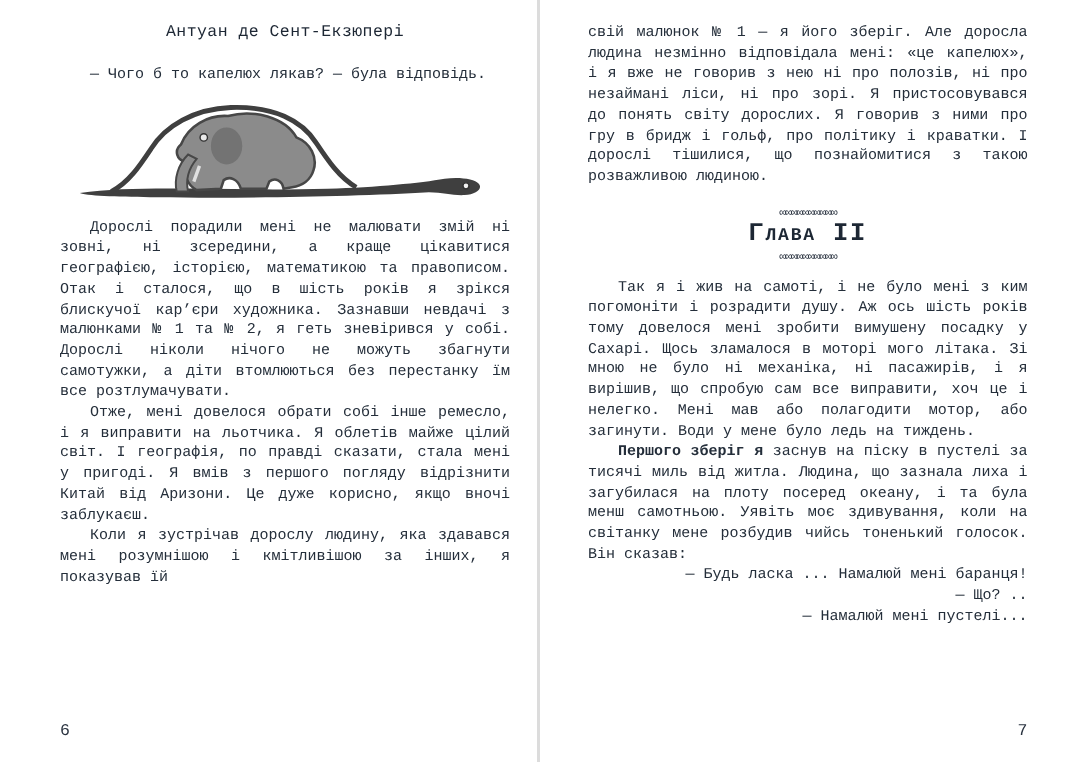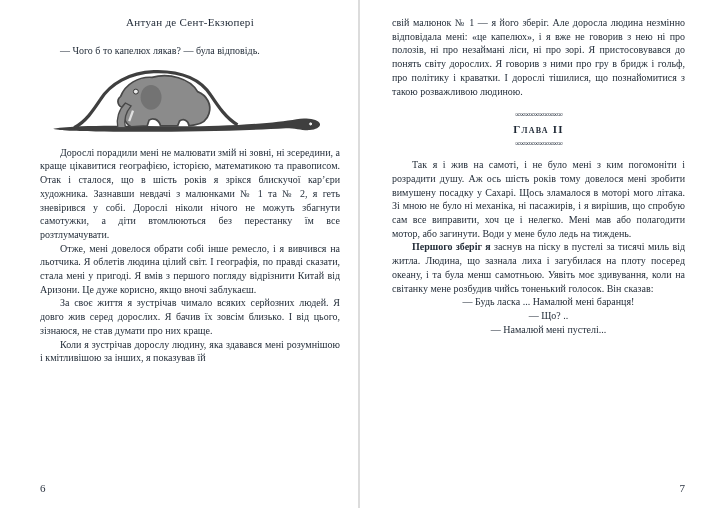--- a/index.html
+++ b/index.html
@@ -1,51 +1,51 @@
 <!DOCTYPE html>
 <html lang="uk"><head>
 <meta charset="utf-8">
 <style>
   html,body{margin:0;padding:0;background:#ffffff;}
   .spread{
     position:relative;
     width:720px;height:508px;
     background:#ffffff;
-    font-family:Liberation Serif, serif;
+    font-family:Liberation Mono, monospace;
     color:#242e3a;
     overflow:hidden;
   }
   .gutter{
     position:absolute;left:358px;top:0;width:2px;height:508px;
     background:#dcdcdc;
   }
   .page{position:absolute;top:16px;}
   .page-left{left:40px;width:300px;}
   .page-right{left:392px;width:293px;}
   .running-head{
     font-size:11px;line-height:12px;text-align:center;
     letter-spacing:.3px;color:#1d2734;margin-bottom:16px;
   }
   .para{
     margin:0;font-size:10px;line-height:13.7px;
     text-align:justify;text-indent:20px;color:#242e3a;
   }
   .para.noindent{text-indent:0;}
-  .para.dialog{text-align:center;}
+  .para.dialog{text-align:right;}
   .illustration{
     margin:7px 0 5px;text-align:center;
   }
   .illustration svg{display:block;margin:0 auto;}
   .chapter{ text-align:center;margin:12px 0 10px; }
   .ornament{
     font-size:8px;line-height:9px;letter-spacing:-1px;
     color:#2a3340;user-select:none;
   }
   .chapter-title{
-    font-size:11px;line-height:16px;font-weight:700;
+    font-size:17px;line-height:16px;font-weight:700;
     font-variant:small-caps;letter-spacing:1.2px;color:#1d2734;
     margin:2px 0;
   }
   .pagenum{
     position:absolute;bottom:14px;font-size:11px;color:#2a3340;
   }
   .pagenum-left{left:40px;}
   .pagenum-right{right:35px;}
 </style>
 </head>
@@ -74,22 +74,21 @@
 
         <ellipse cx="109" cy="34" rx="11" ry="13" opacity="0.85" fill="#6e6e6e"></ellipse>
 
         <circle cx="93" cy="28" r="2.6" fill="#e9e9e9" stroke="#333" stroke-width="1"></circle>
 
         <path d="M90 48 l -4 11" stroke="#e0e0e0" stroke-width="2.4" fill="none"></path>
       </svg>
     </div>
 
     <p class="para">Дорослі порадили мені не малювати змій ні зовні, ні зсередини, а краще цікавитися географією, історією, математикою та правописом. Отак і сталося, що в шість років я зрікся блискучої кар’єри художника. Зазнавши невдачі з малюнками № 1 та № 2, я геть зневірився у собі. Дорослі ніколи нічого не можуть збагнути самотужки, а діти втомлюються без перестанку їм все розтлумачувати.</p>
-    <p class="para">Отже, мені довелося обрати собі інше ремесло, і я вивчився на льотчика. Я облетів людина цілий світ. І географія, по правді сказати, стала мені у пригоді. Я вмів з першого погляду відрізнити Китай від Аризони. Це дуже корисно, якщо вночі заблукаєш.</p>
-    <p class="para">За своє життя я зустрічав чимало всяких серйозних людей. Я довго жив серед дорослих. Я бачив їх зовсім близько. І від цього, зізнаюся, не став думати про них краще.</p>
+    <p class="para">Отже, мені довелося обрати собі інше ремесло, і я виправити на льотчика. Я облетів майже цілий світ. І географія, по правді сказати, стала мені у пригоді. Я вмів з першого погляду відрізнити Китай від Аризони. Це дуже корисно, якщо вночі заблукаєш.</p>
     <p class="para">Коли я зустрічав дорослу людину, яка здавався мені розумнішою і кмітливішою за інших, я показував їй</p>
   </div>
 
   <div class="page page-right">
 
     <p class="para noindent">свій малюнок № 1 — я його зберіг. Але доросла людина незмінно відповідала мені: «це капелюх», і я вже не говорив з нею ні про полозів, ні про незаймані ліси, ні про зорі. Я пристосовувався до понять світу дорослих. Я говорив з ними про гру в бридж і гольф, про політику і краватки. І дорослі тішилися, що познайомитися з такою розважливою людиною.</p>
 
     <div class="chapter">
       <div class="ornament">∞∞∞∞∞∞∞∞∞∞</div>
       <div class="chapter-title">Глава II</div>

